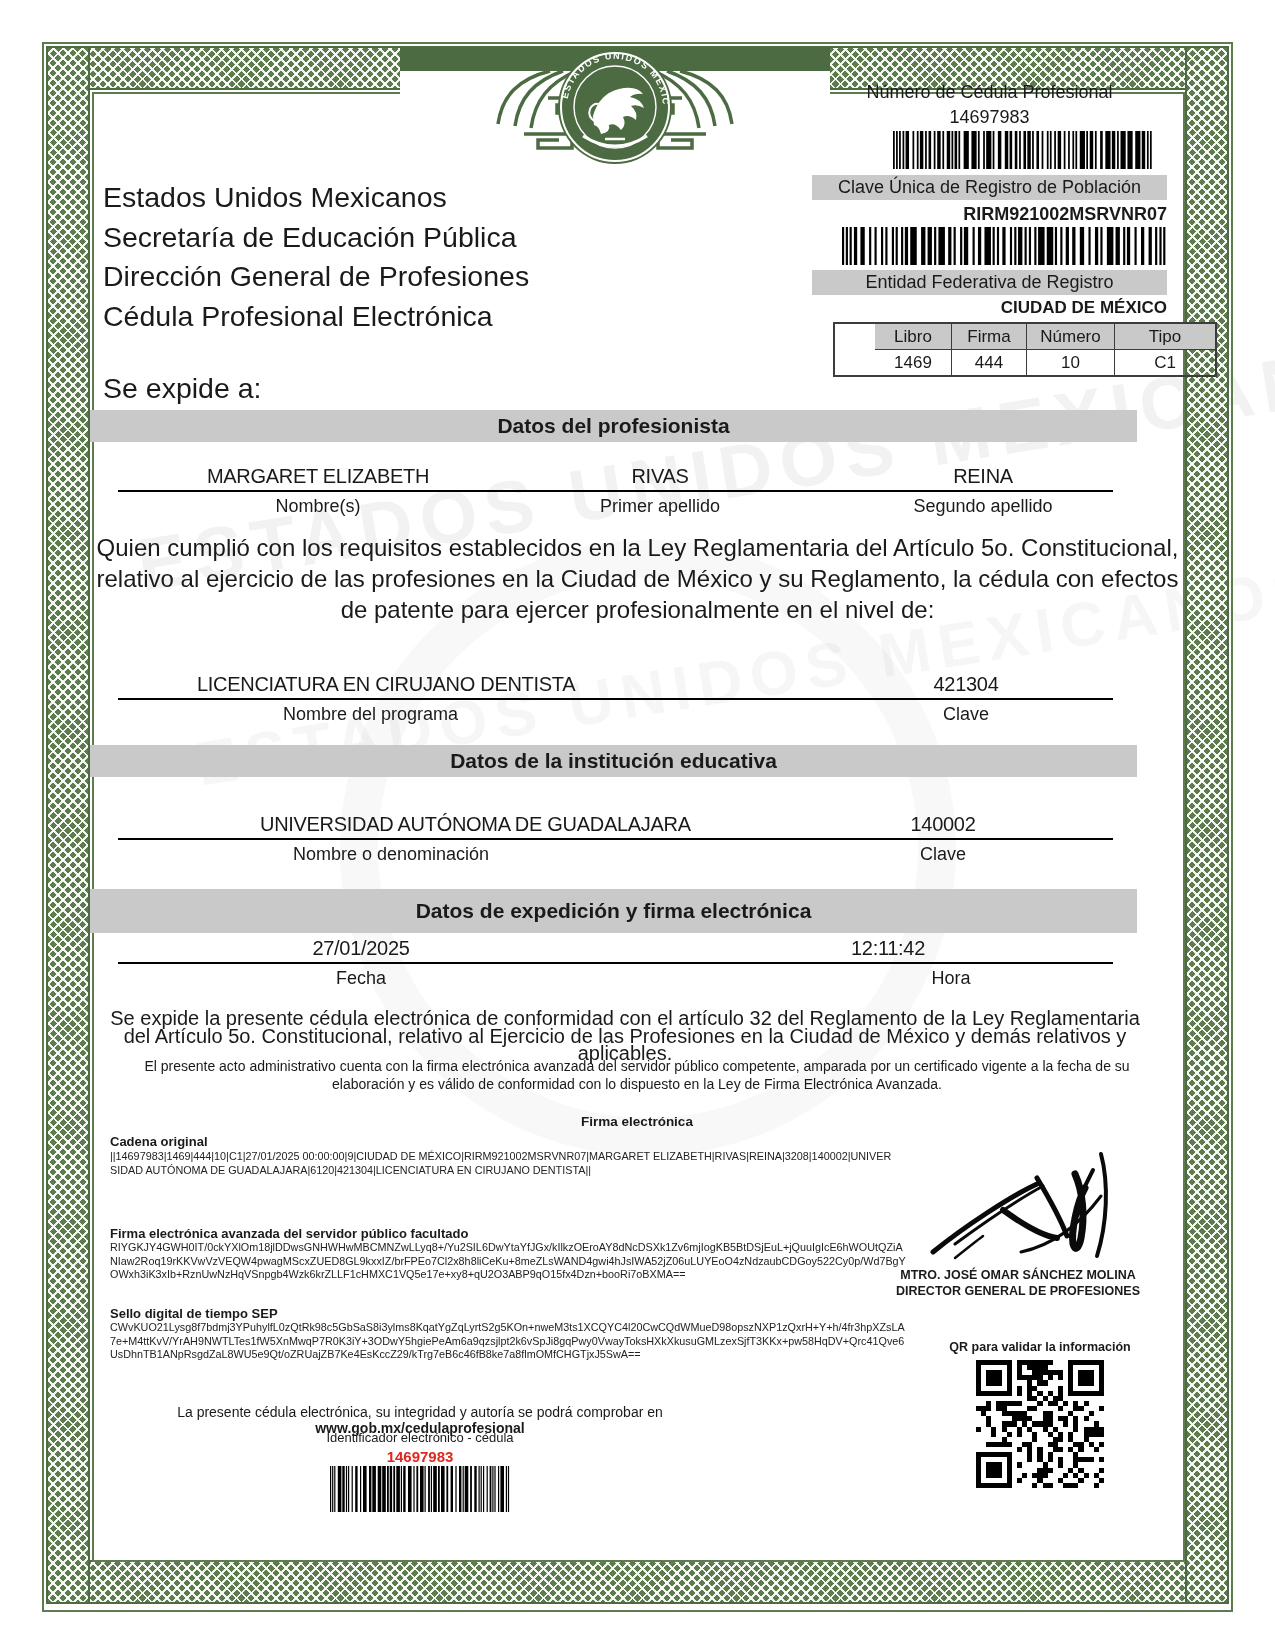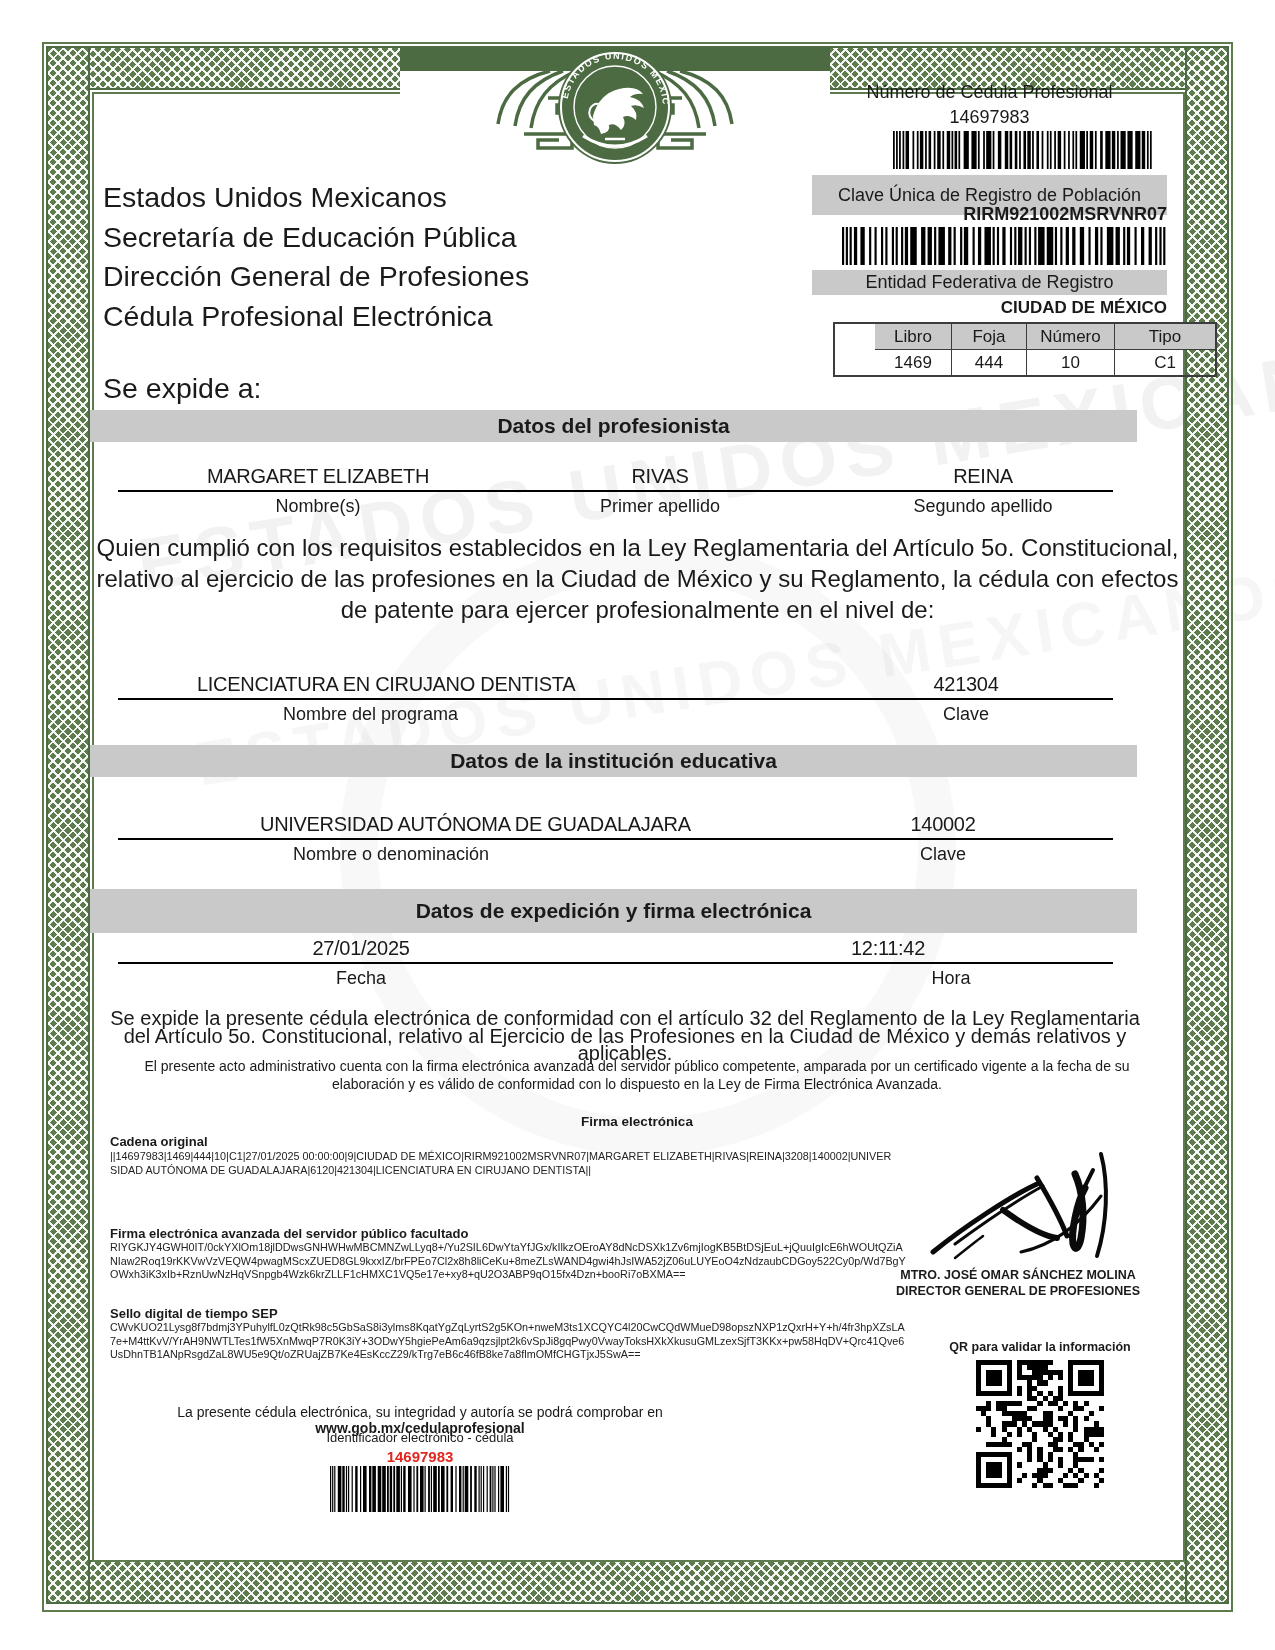--- a/index.html
+++ b/index.html
@@ -147,21 +147,21 @@
         <rect x="258.5" y="0" width="2" height="20"></rect>
         <rect x="262.5" y="0" width="6" height="20"></rect>
         <rect x="270.5" y="0" width="6" height="20"></rect>
         <rect x="279.5" y="0" width="6" height="20"></rect>
         <rect x="287" y="0" width="4" height="20"></rect>
         <rect x="293" y="0" width="2" height="20"></rect>
         <rect x="296.5" y="0" width="2" height="20"></rect>
       </svg>
     </div>
 
-  <div class="rbanner abs" style="left:812px;top:175px;width:355px;height:40px;">Clave Única de Registro de Población</div>
+  <div class="rbanner abs" style="left:812px;top:175px;width:355px;height:25px;">Clave Única de Registro de Población</div>
   <div class="abs r b" style="left:812px;top:204px;width:355px;font-size:18px;">RIRM921002MSRVNR07</div>
   <div class="bc" style="left:842px;top:227px;width:325px;height:38px;">
       <svg xmlns="http://www.w3.org/2000/svg" viewBox="0 0 300 20" preserveAspectRatio="none" width="100%" height="100%">
         <rect x="0" y="0" width="2" height="20"></rect>
         <rect x="3.5" y="0" width="2" height="20"></rect>
         <rect x="7" y="0" width="2" height="20"></rect>
         <rect x="11" y="0" width="3" height="20"></rect>
         <rect x="17" y="0" width="4" height="20"></rect>
         <rect x="25" y="0" width="2" height="20"></rect>
         <rect x="30" y="0" width="2" height="20"></rect>
@@ -213,21 +213,21 @@
         <rect x="293" y="0" width="2" height="20"></rect>
         <rect x="296.5" y="0" width="2" height="20"></rect>
       </svg>
     </div>
 
   <div class="rbanner abs" style="left:812px;top:270px;width:355px;height:25px;">Entidad Federativa de Registro</div>
   <div class="abs r b" style="left:812px;top:298px;width:355px;font-size:17px;">CIUDAD DE MÉXICO</div>
 
   <div class="reg-table">
     <div class="th">Libro</div>
-    <div class="th">Foja</div>
+    <div class="th">Firma</div>
     <div class="th">Número</div>
     <div class="th">Tipo</div>
     <div>1469</div>
     <div>444</div>
     <div>10</div>
     <div>C1</div>
   </div>
 
   <div class="abs" style="left:103px;top:178px;font-size:28.5px;line-height:39.5px;">
     <div>Estados Unidos Mexicanos</div>

